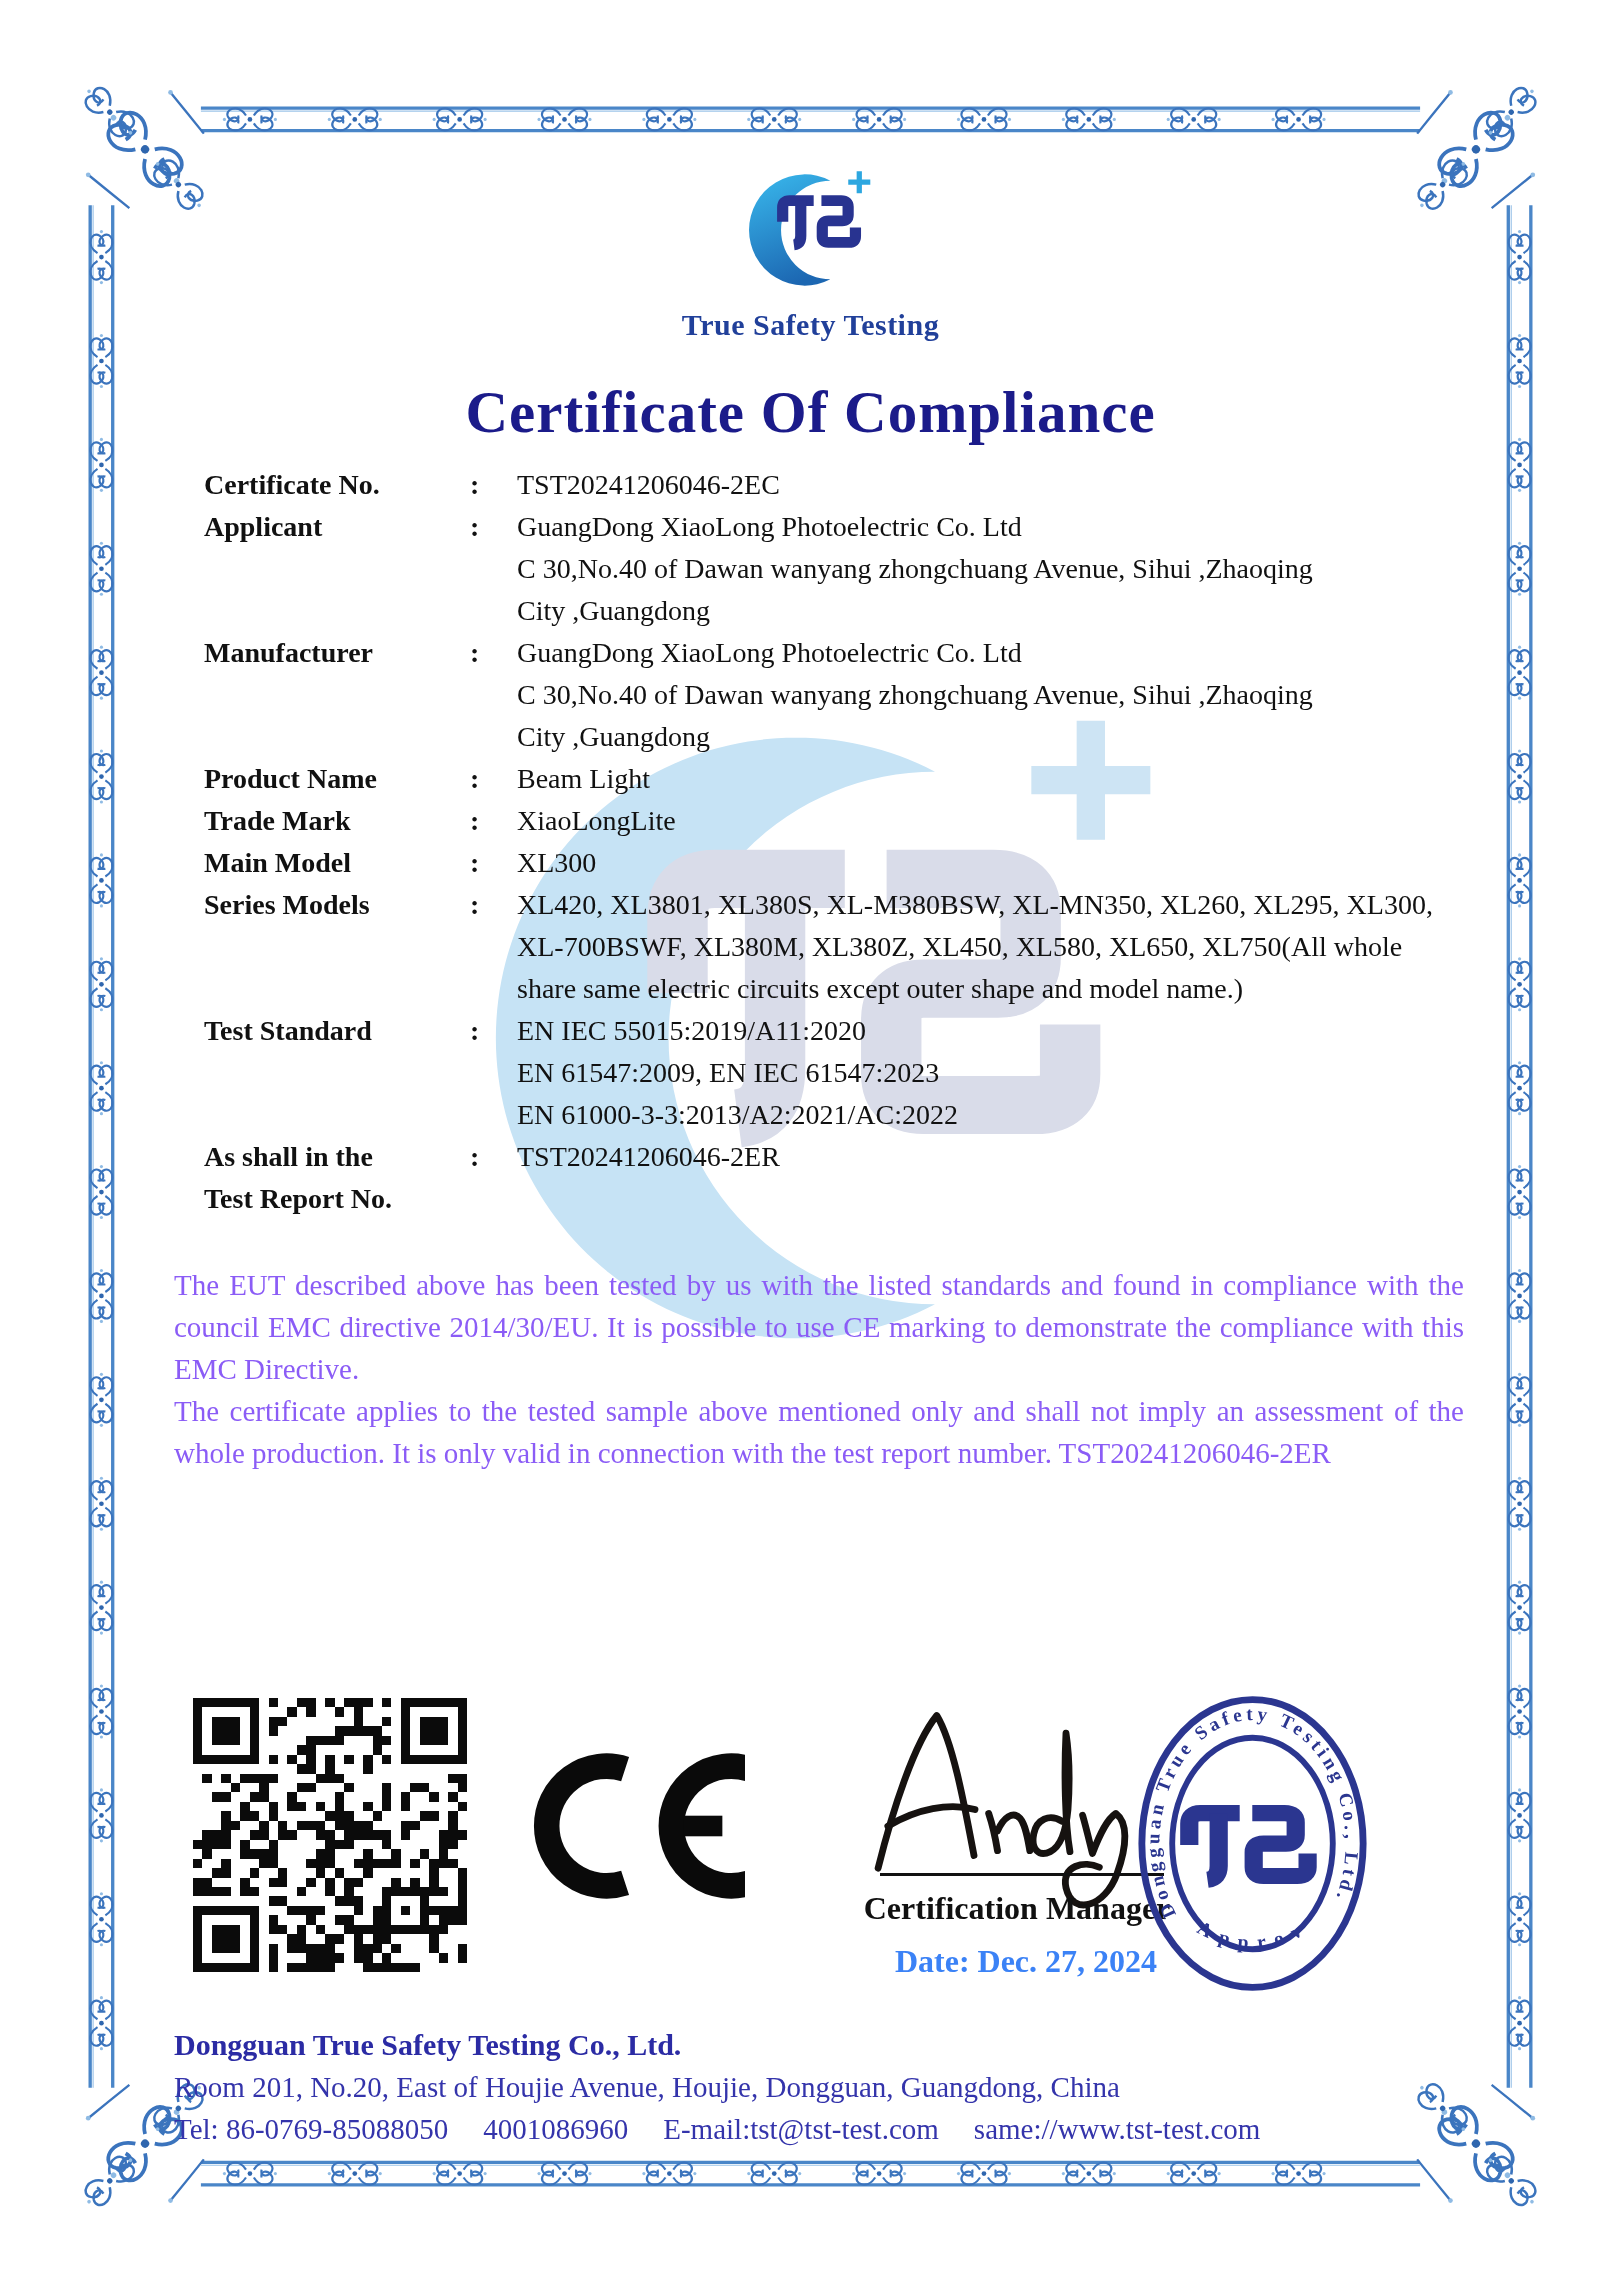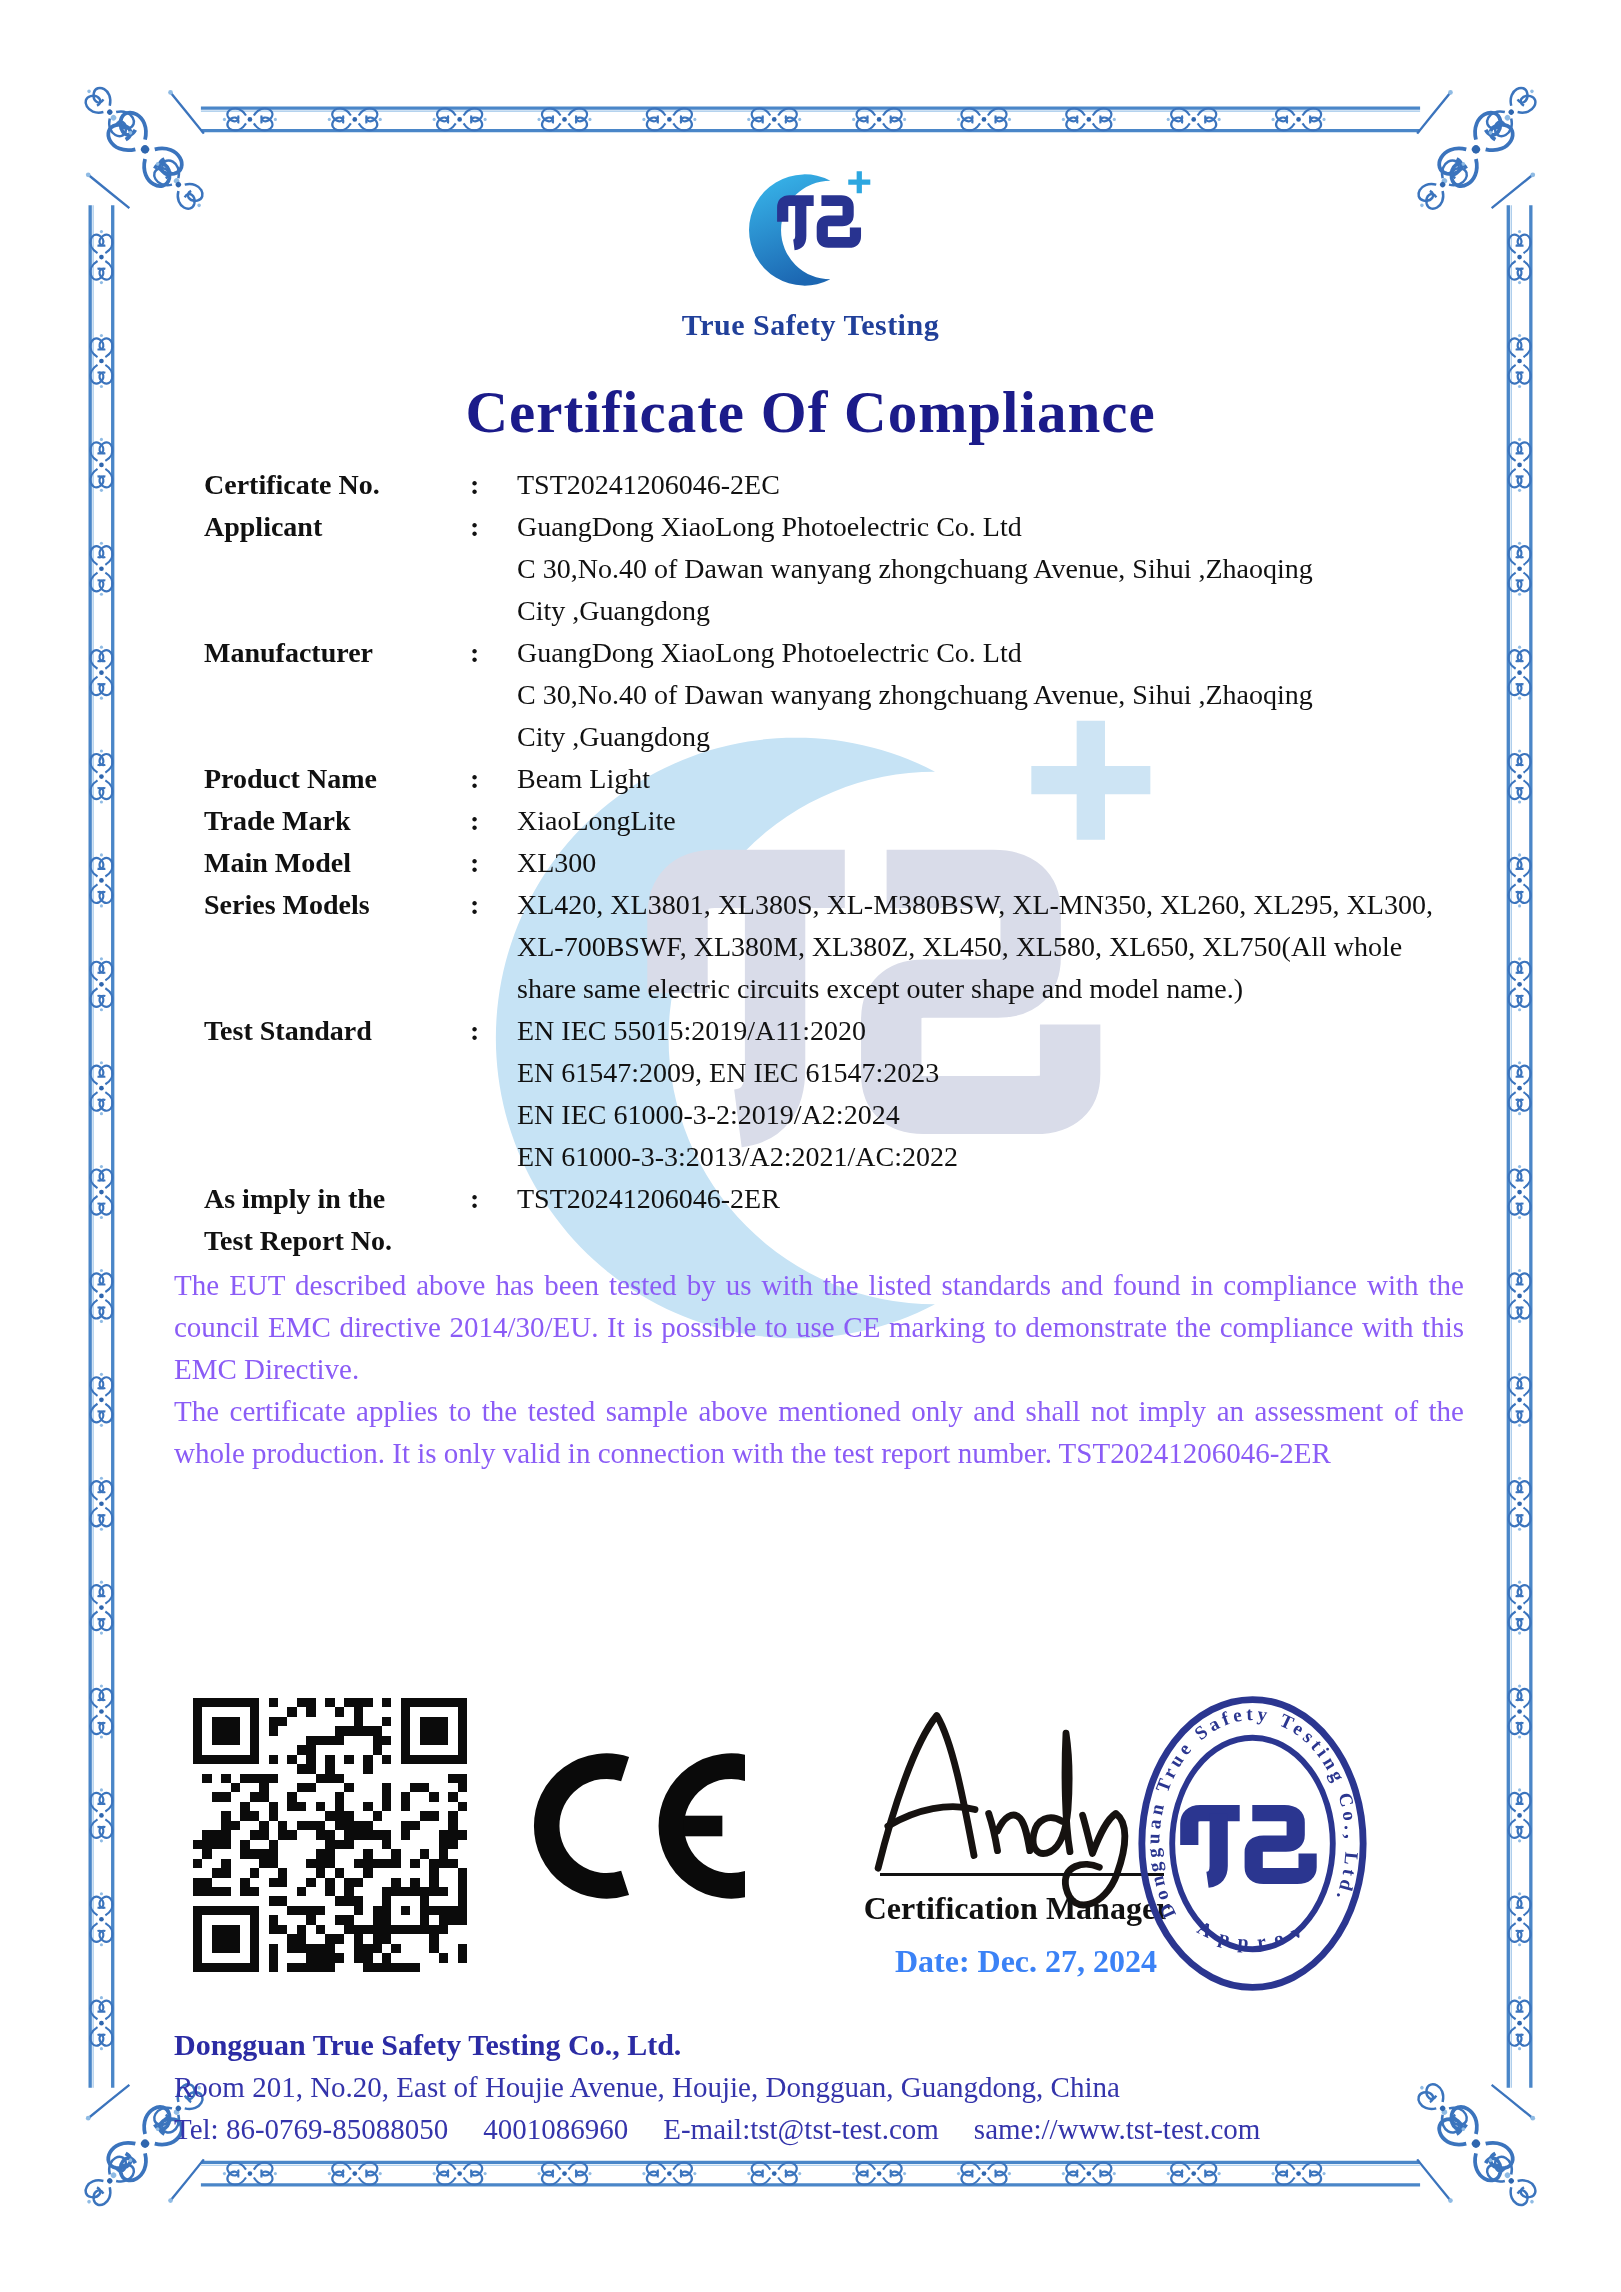--- a/index.html
+++ b/index.html
@@ -238,27 +238,24 @@
       </div>
     <div class="frow">
         <span class="flabel">Test Standard</span>
         <span class="fcolon">:</span>
         <span class="fvalue">EN IEC 55015:2019/A11:2020</span>
       </div>
     <div class="frow">
         <span class="fvalue">EN 61547:2009, EN IEC 61547:2023</span>
       </div>
     <div class="frow">
-        <span class="fvalue">EN IEC 61000-3-2:2019/A2:2024</span>
-      </div>
-    <div class="frow">
         <span class="fvalue">EN 61000-3-3:2013/A2:2021/AC:2022</span>
       </div>
     <div class="frow">
-        <span class="flabel">As imply in the</span>
+        <span class="flabel">As shall in the</span>
         <span class="fcolon">:</span>
         <span class="fvalue">TST20241206046-2ER</span>
       </div>
     <div class="frow">
         <span class="flabel">Test Report No.</span>
       </div>
   </div>
 
   <div id="paras">
     <p>The EUT described above has been tested by us with the listed standards and found in compliance with the council EMC directive 2014/30/EU. It is possible to use CE marking to demonstrate the compliance with this EMC Directive.</p>

